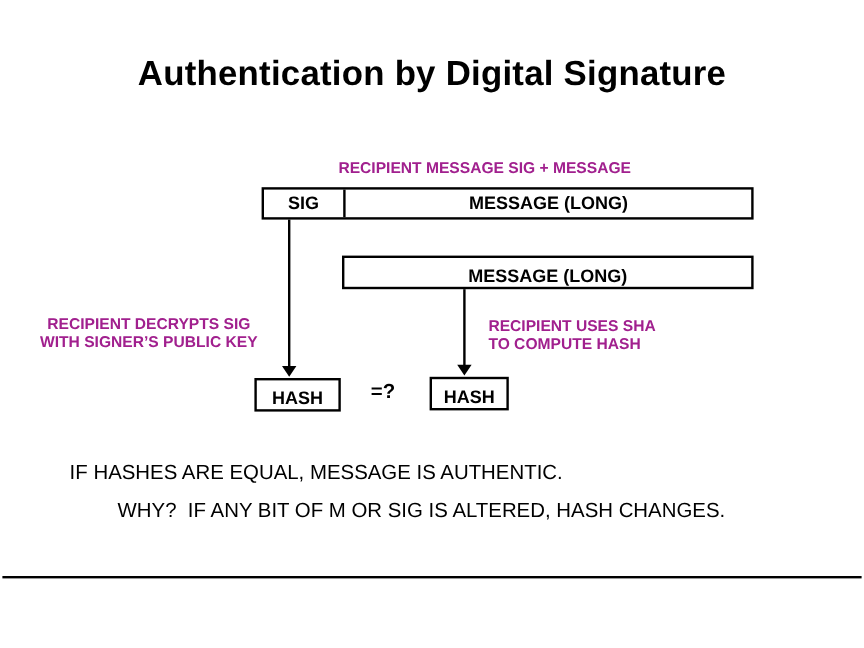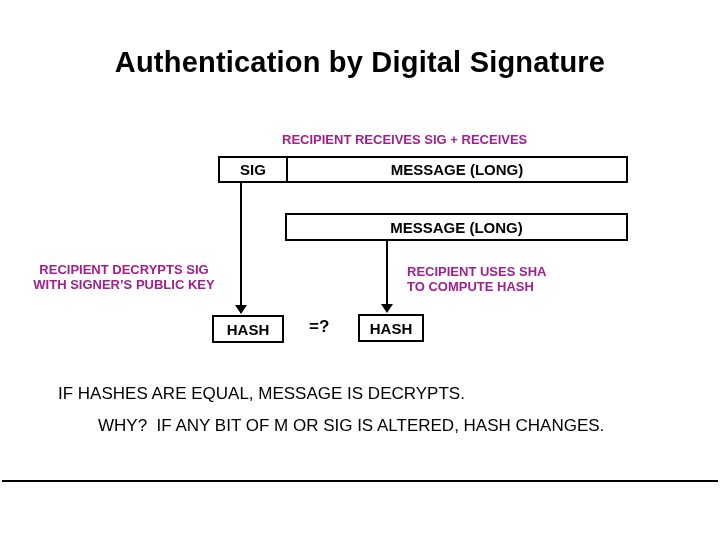--- a/index.html
+++ b/index.html
@@ -41,21 +41,21 @@
   .received-label {
     top: 132px;
     left: 282px;
   }
 
   .box {
     box-sizing: border-box;
     border: 2px solid var(--ink, #000000);
     background: var(--background, #ffffff);
     display: flex;
-    align-items: center;
+    align-items: flex-end;
     justify-content: center;
     font-weight: 700;
   }
 
   .sig-message-box {
     left: 218px;
     top: 156px;
     width: 410px;
     height: 27px;
     padding: 0;
@@ -157,21 +157,21 @@
     background: var(--ink, #000000);
   }
 </style>
 </head>
 <body>
 
 <div id="slide">
 
   <div class="abs title">Authentication by Digital Signature</div>
 
-  <div class="abs accent-label received-label">RECIPIENT RECEIVES SIG + RECEIVES</div>
+  <div class="abs accent-label received-label">RECIPIENT MESSAGE SIG + MESSAGE</div>
 
   <div class="abs box sig-message-box">
     <div class="sig-cell">SIG</div>
     <div class="message-cell">MESSAGE (LONG)</div>
   </div>
 
   <div class="abs box message-copy-box">MESSAGE (LONG)</div>
 
   <div class="abs vline sig-line"></div>
   <div class="abs arrowhead sig-arrowhead"></div>
@@ -188,19 +188,19 @@
     <div>RECIPIENT DECRYPTS SIG</div>
     <div>WITH SIGNER’S PUBLIC KEY</div>
   </div>
 
   <div class="abs box hash-box-left">HASH</div>
 
   <div class="abs equals">=?</div>
 
   <div class="abs box hash-box-right">HASH</div>
 
-  <div class="abs body-text conclusion-line">IF HASHES ARE EQUAL, MESSAGE IS DECRYPTS.</div>
+  <div class="abs body-text conclusion-line">IF HASHES ARE EQUAL, MESSAGE IS AUTHENTIC.</div>
 
   <div class="abs body-text why-line">WHY?  IF ANY BIT OF M OR SIG IS ALTERED, HASH CHANGES.</div>
 
   <div class="abs footer-divider"></div>
 
 </div>
 
 </body></html>

